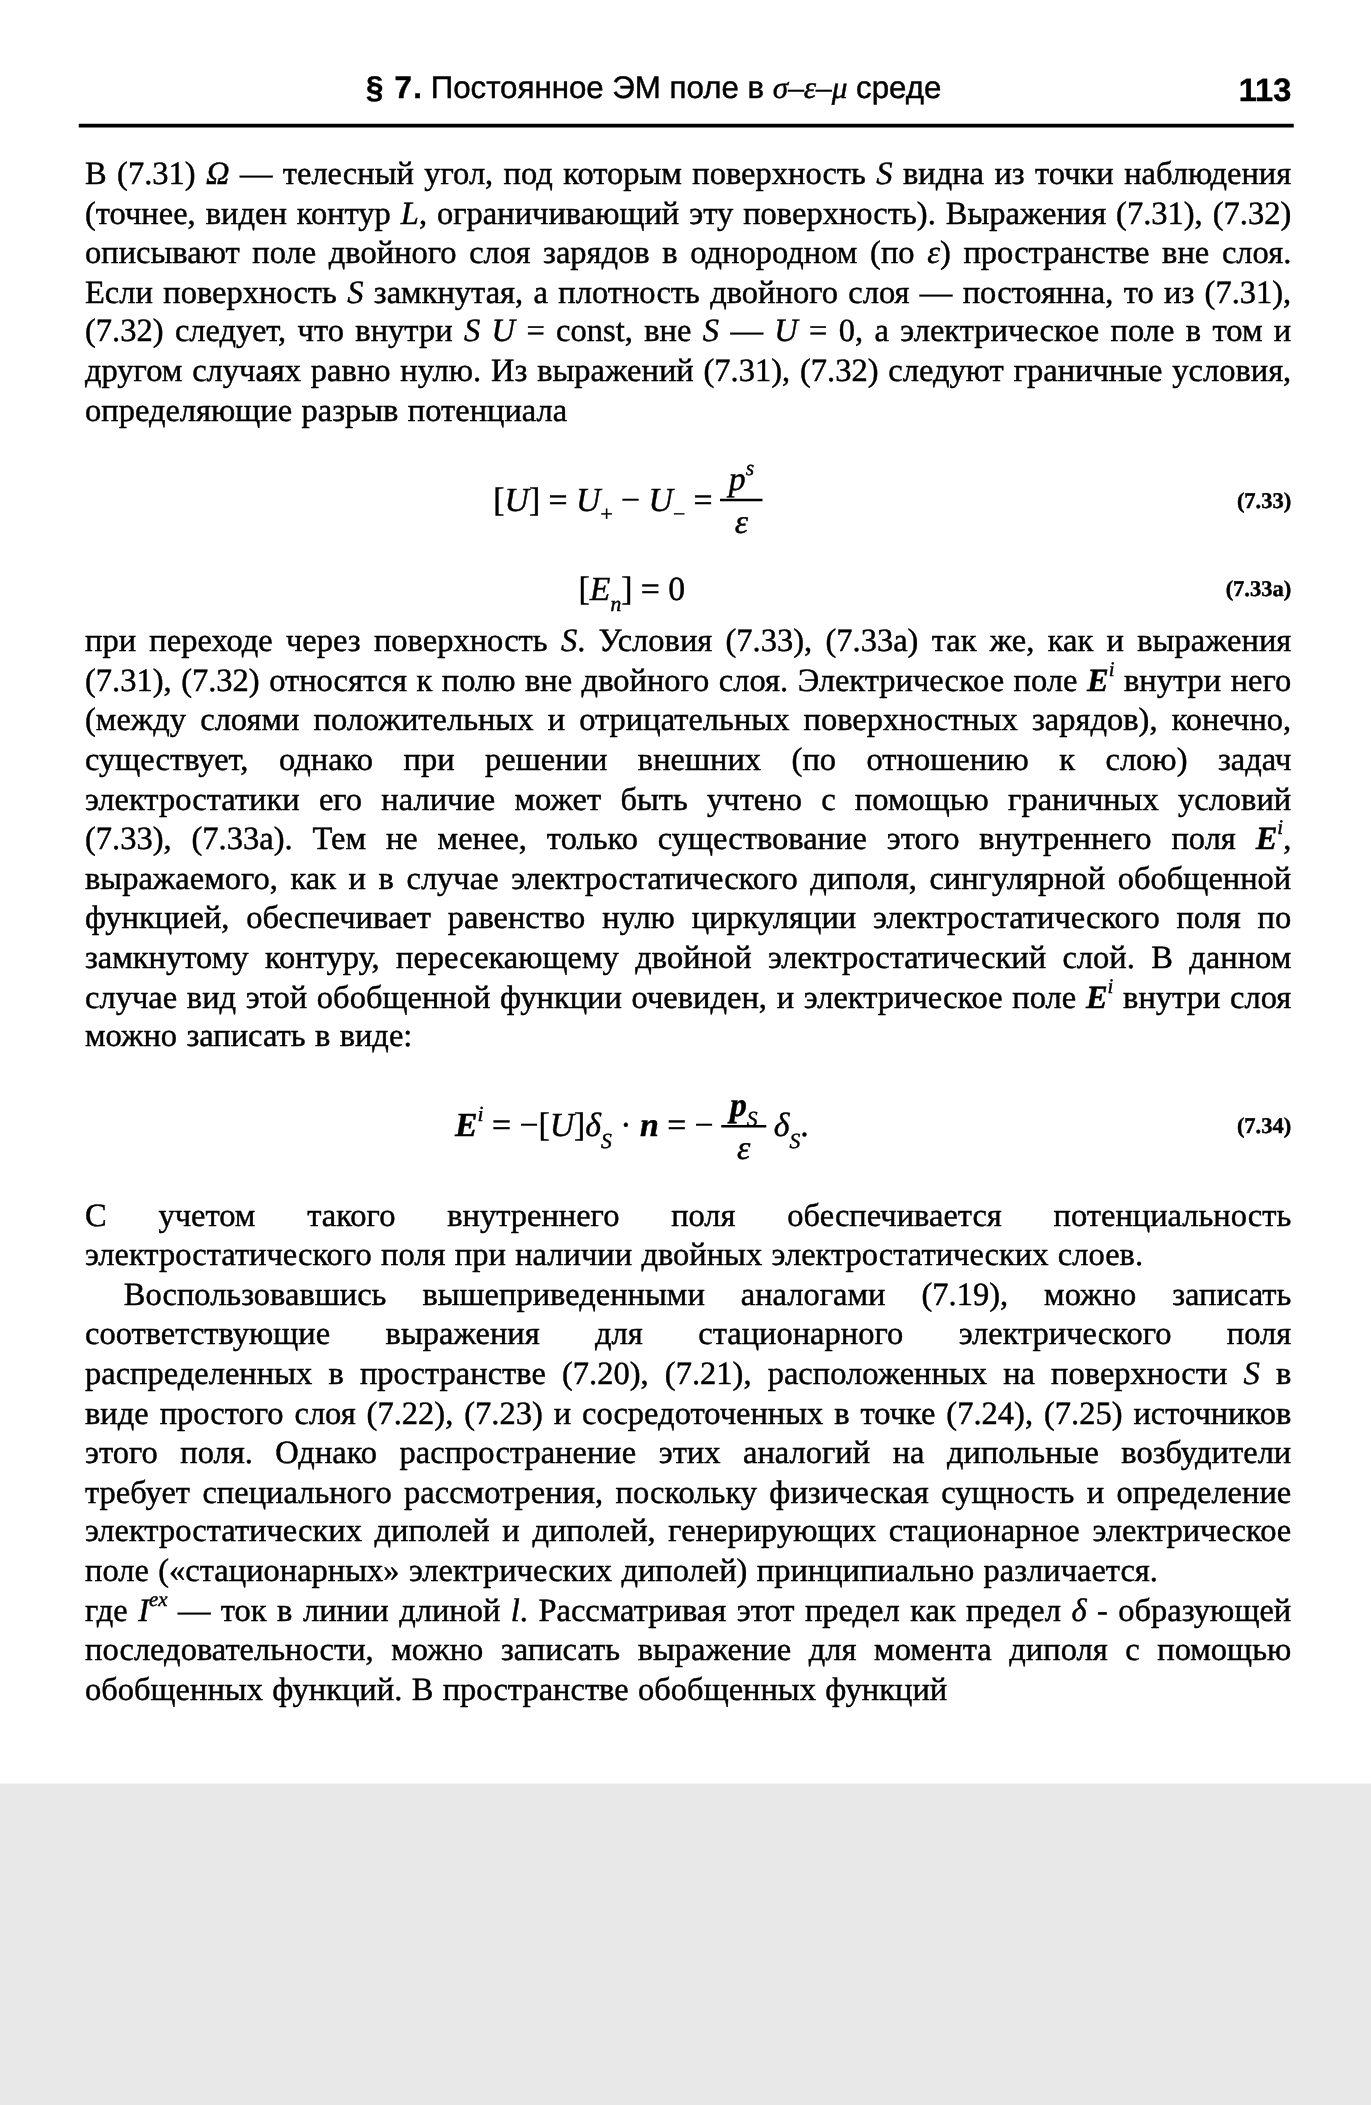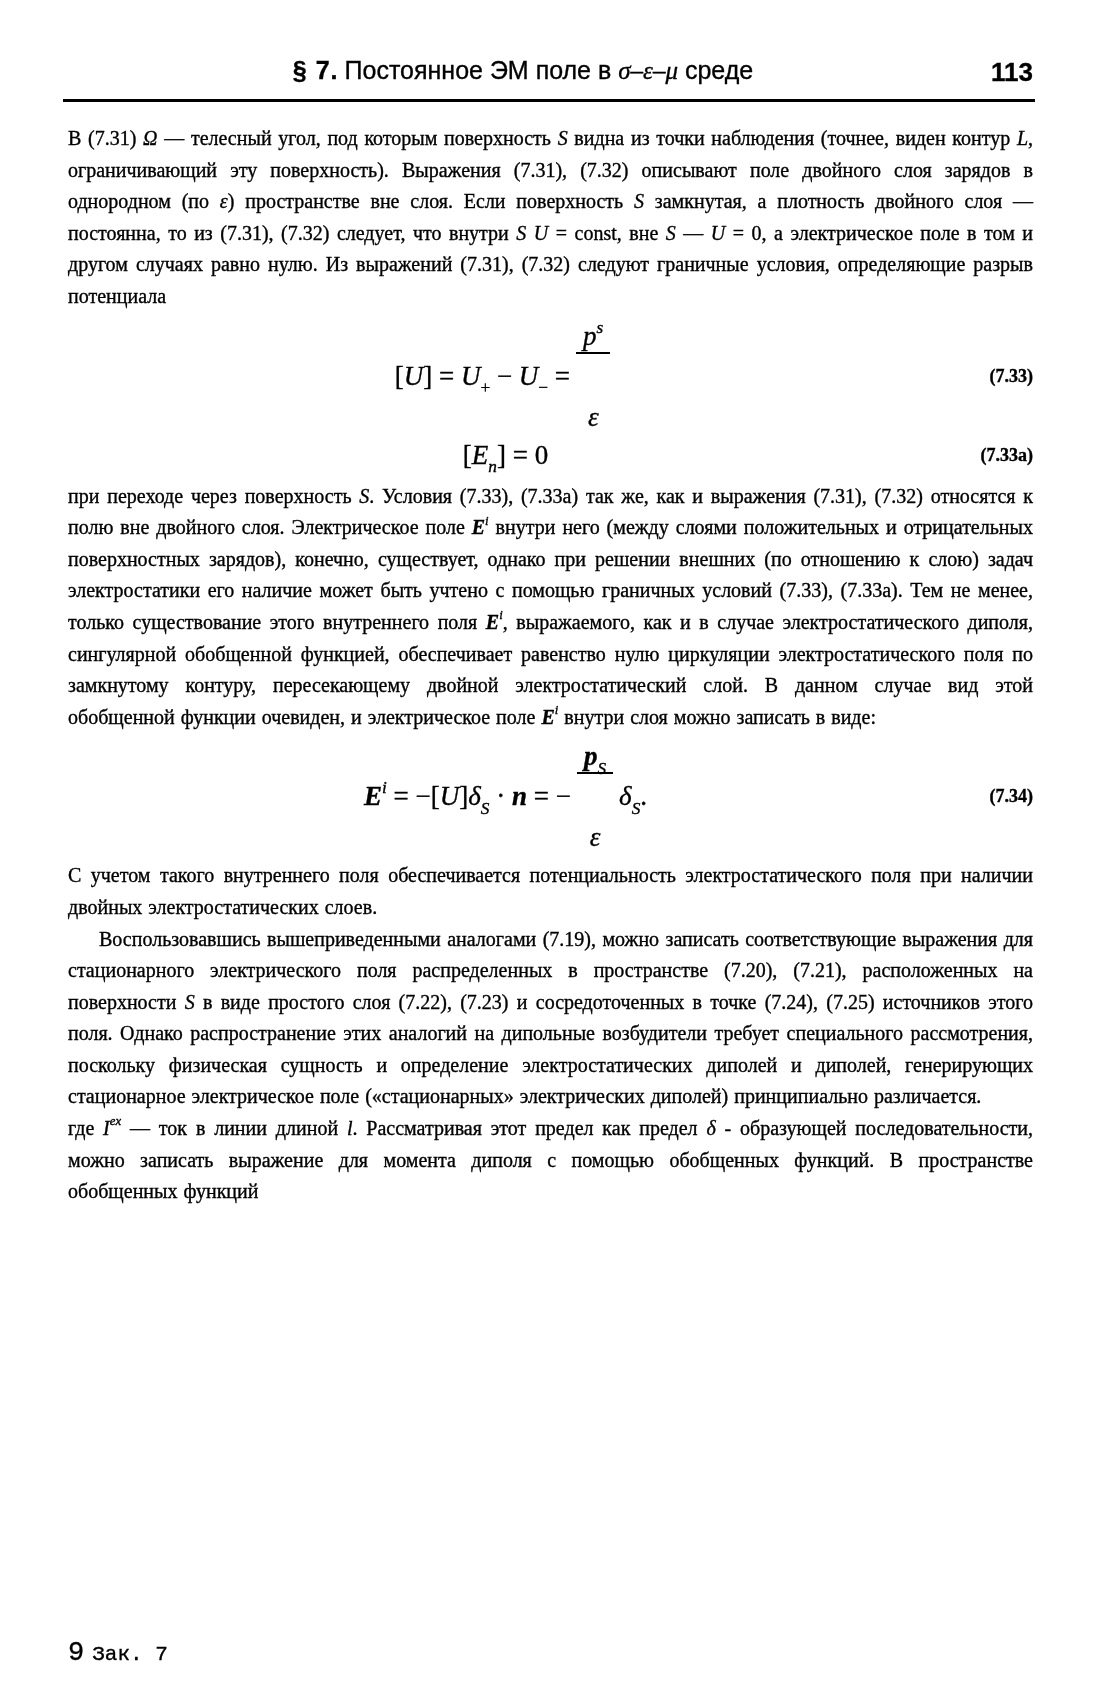--- a/index.html
+++ b/index.html
@@ -1,18 +1,18 @@
 <!DOCTYPE html>
 <html lang="ru"><head>
 <meta charset="utf-8">
 <style>
   html,body{margin:0;padding:0;background:#e8e8e8;}
   .page{
     position:relative;
-    width:1097px;height:1684px;
+    width:1097px;height:1427px;
     background:#ffffff;
     color:#000;
     font-family:"Liberation Serif", serif;
     overflow:hidden;
     -webkit-text-stroke:0.35px #000;
   }
   .content{
     position:absolute;
     left:68px; top:56px;
     width:965px;
@@ -20,32 +20,32 @@
   
   .header{position:relative;height:34px;font-family:"Liberation Sans",sans-serif;font-size:25px;}
   .header-title{position:absolute;left:0;right:55px;text-align:center;white-space:nowrap;}
   .h-sec{font-weight:700;letter-spacing:1px;margin-right:6px;}
   .h-math{font-family:"Liberation Serif",serif;font-style:italic;}
   .pagenum{position:absolute;right:0;top:1px;font-size:26px;font-weight:bold;}
   .rule{height:3px;background:#000;margin-top:9px;margin-left:-5px;margin-right:-2px;}
   
   .para{
     margin:0;
-    font-size:20px;
+    font-size:26px;
     line-height:31.6px;
     text-align:justify;
     word-spacing:1px;
   }
   .para.first{margin-top:21px;}
   .para.indent{text-indent:31px;}
   
   .formula{display:flex;align-items:center;margin:10px 0;}
   .eq-body{flex:1;display:flex;justify-content:center;align-items:center;font-size:27px;font-style:normal;}
   .eq-no{width:90px;text-align:right;font-size:18px;font-weight:bold;}
-  .frac{display:inline-flex;flex-direction:column;align-items:center;vertical-align:middle;margin:0 6px;gap:47px;}
+  .frac{display:inline-flex;flex-direction:column;align-items:center;vertical-align:middle;margin:16px 6px;}
   .frac .num{border-bottom:2px solid #000;padding:0 7px 3px;line-height:26px;}
   .frac .den{padding-top:3px;line-height:26px;}
   sup{font-size:64%;position:relative;top:-2px;vertical-align:super;line-height:0;}
   sub{font-size:64%;position:relative;top:2px;vertical-align:sub;line-height:0;}
   b i, i b{font-weight:700;}
   .eq-top{align-items:flex-start;}
   .eq-main{line-height:34px;}
   .lim{display:inline-flex;flex-direction:column;align-items:center;margin:0 10px;}
   .lim-word{line-height:34px;}
   .lim-sub{font-size:17px;line-height:21px;font-style:italic;}

